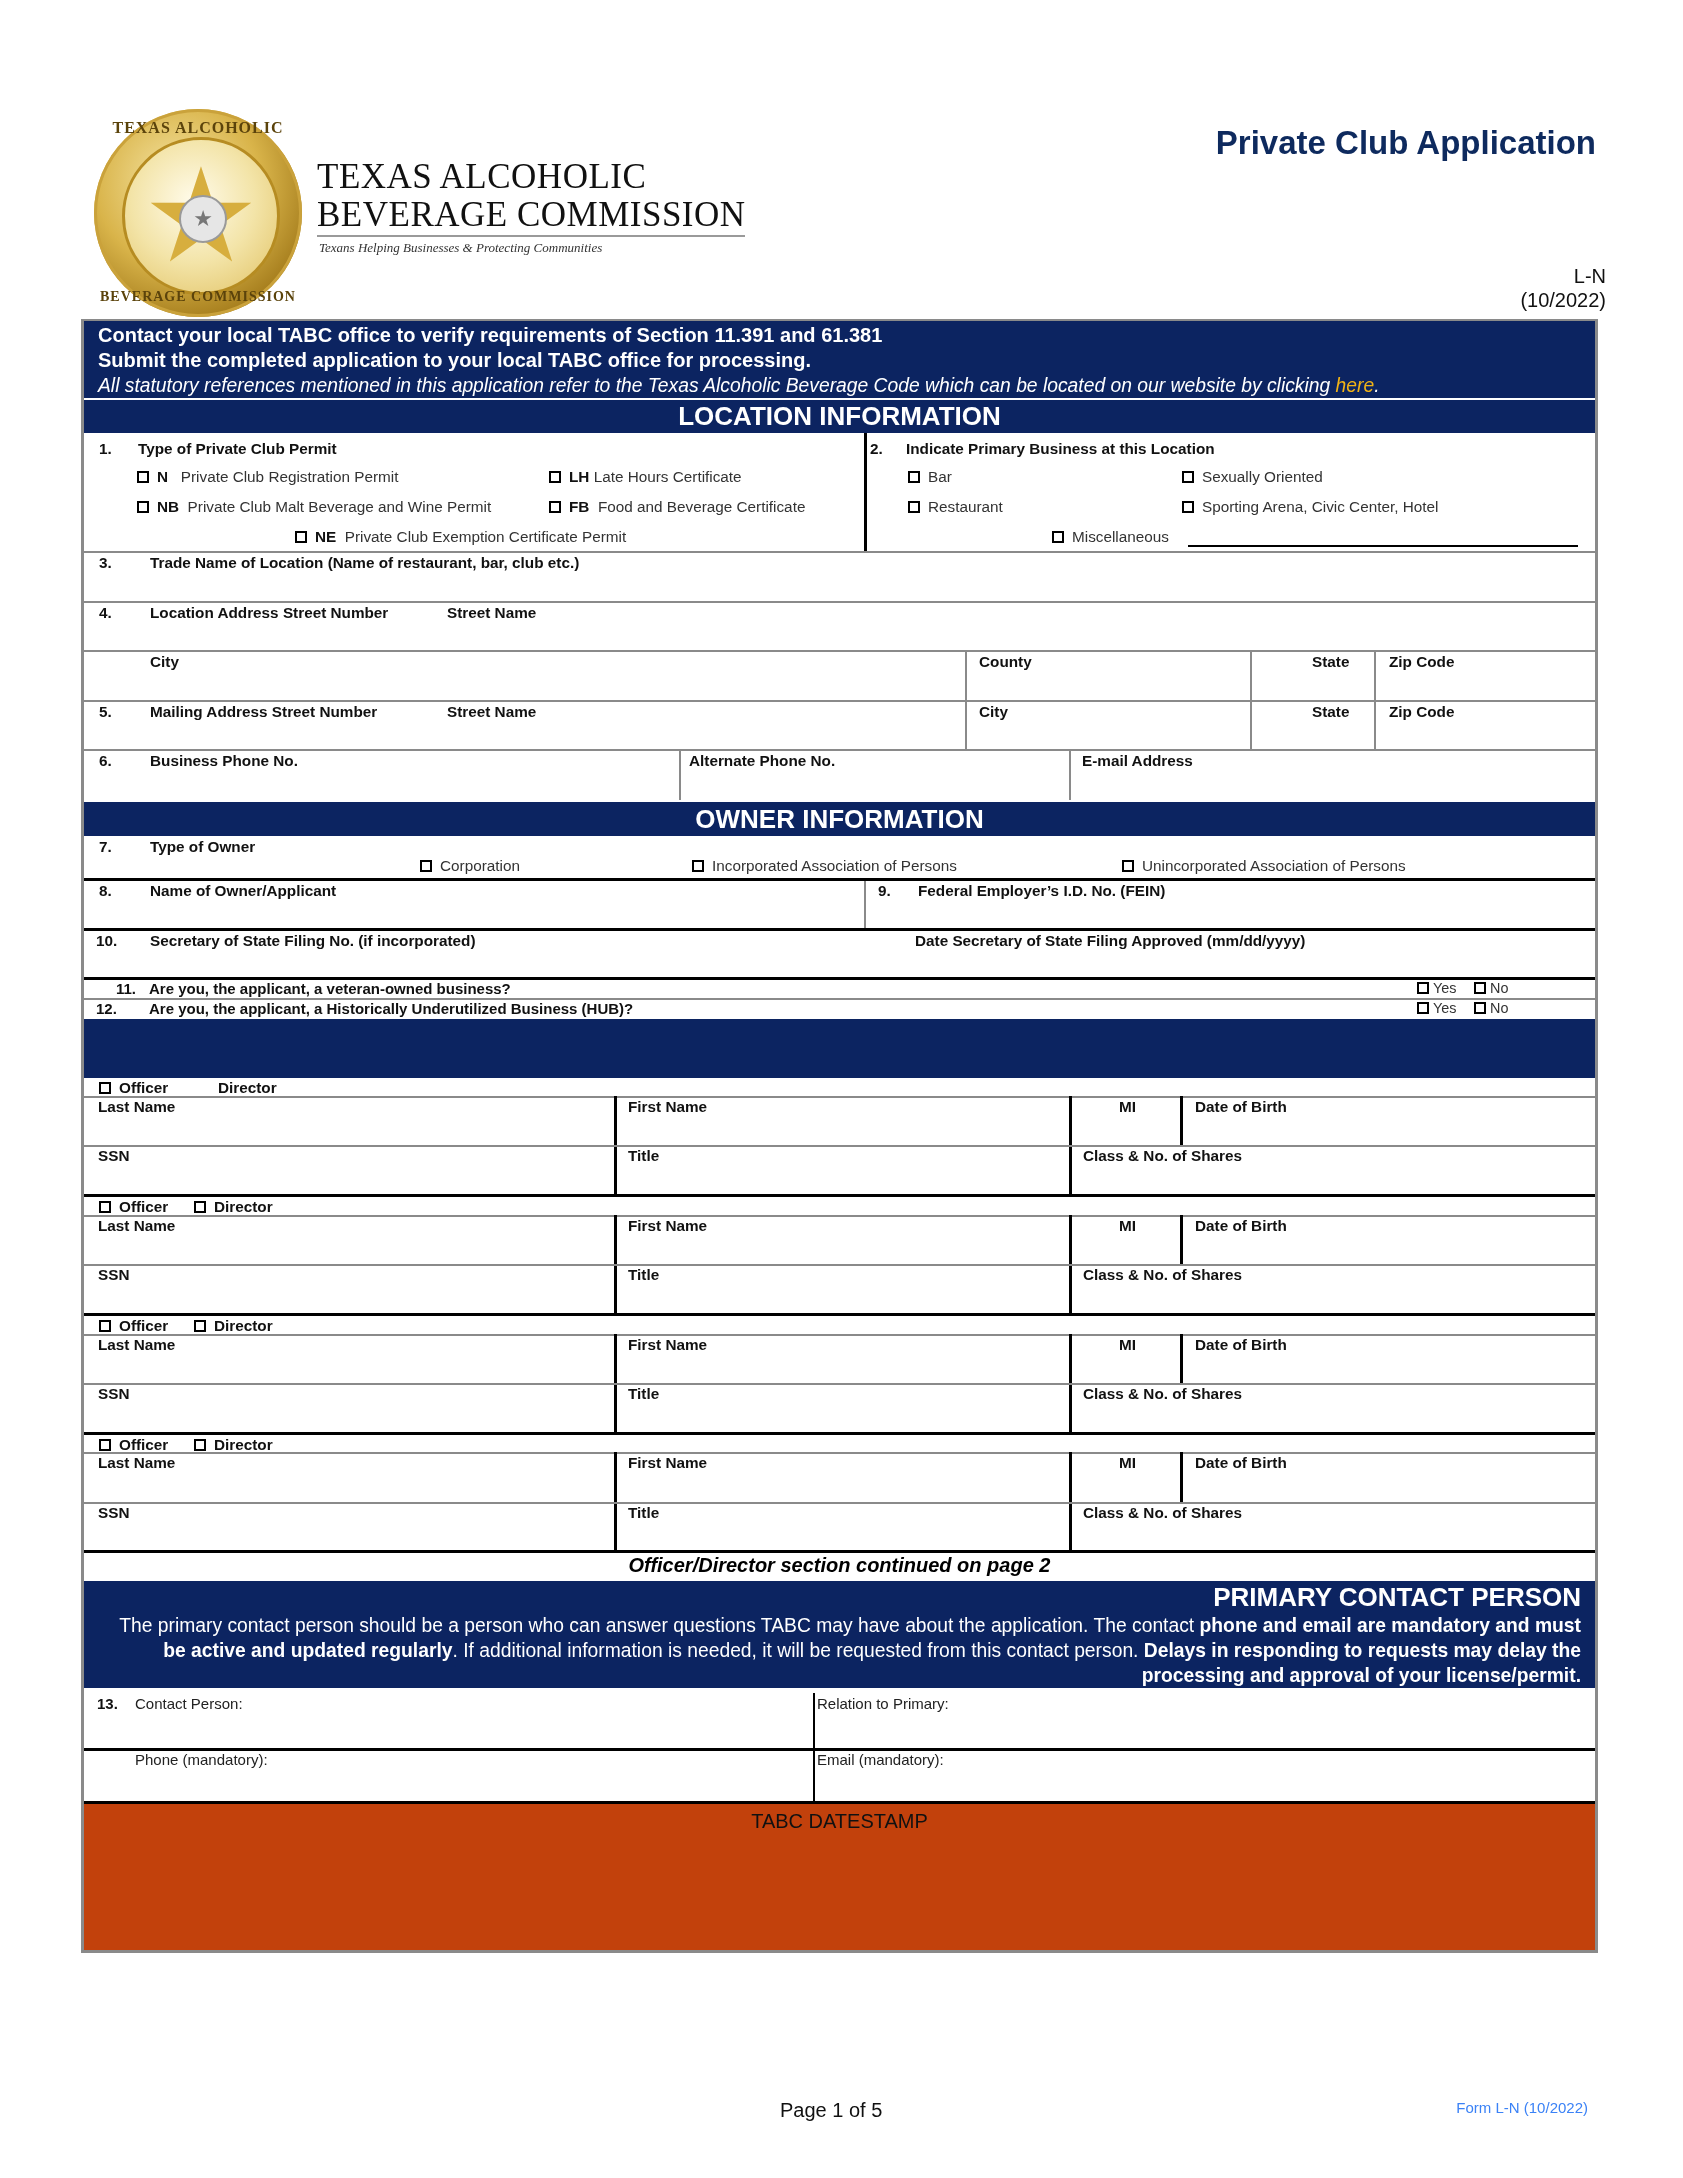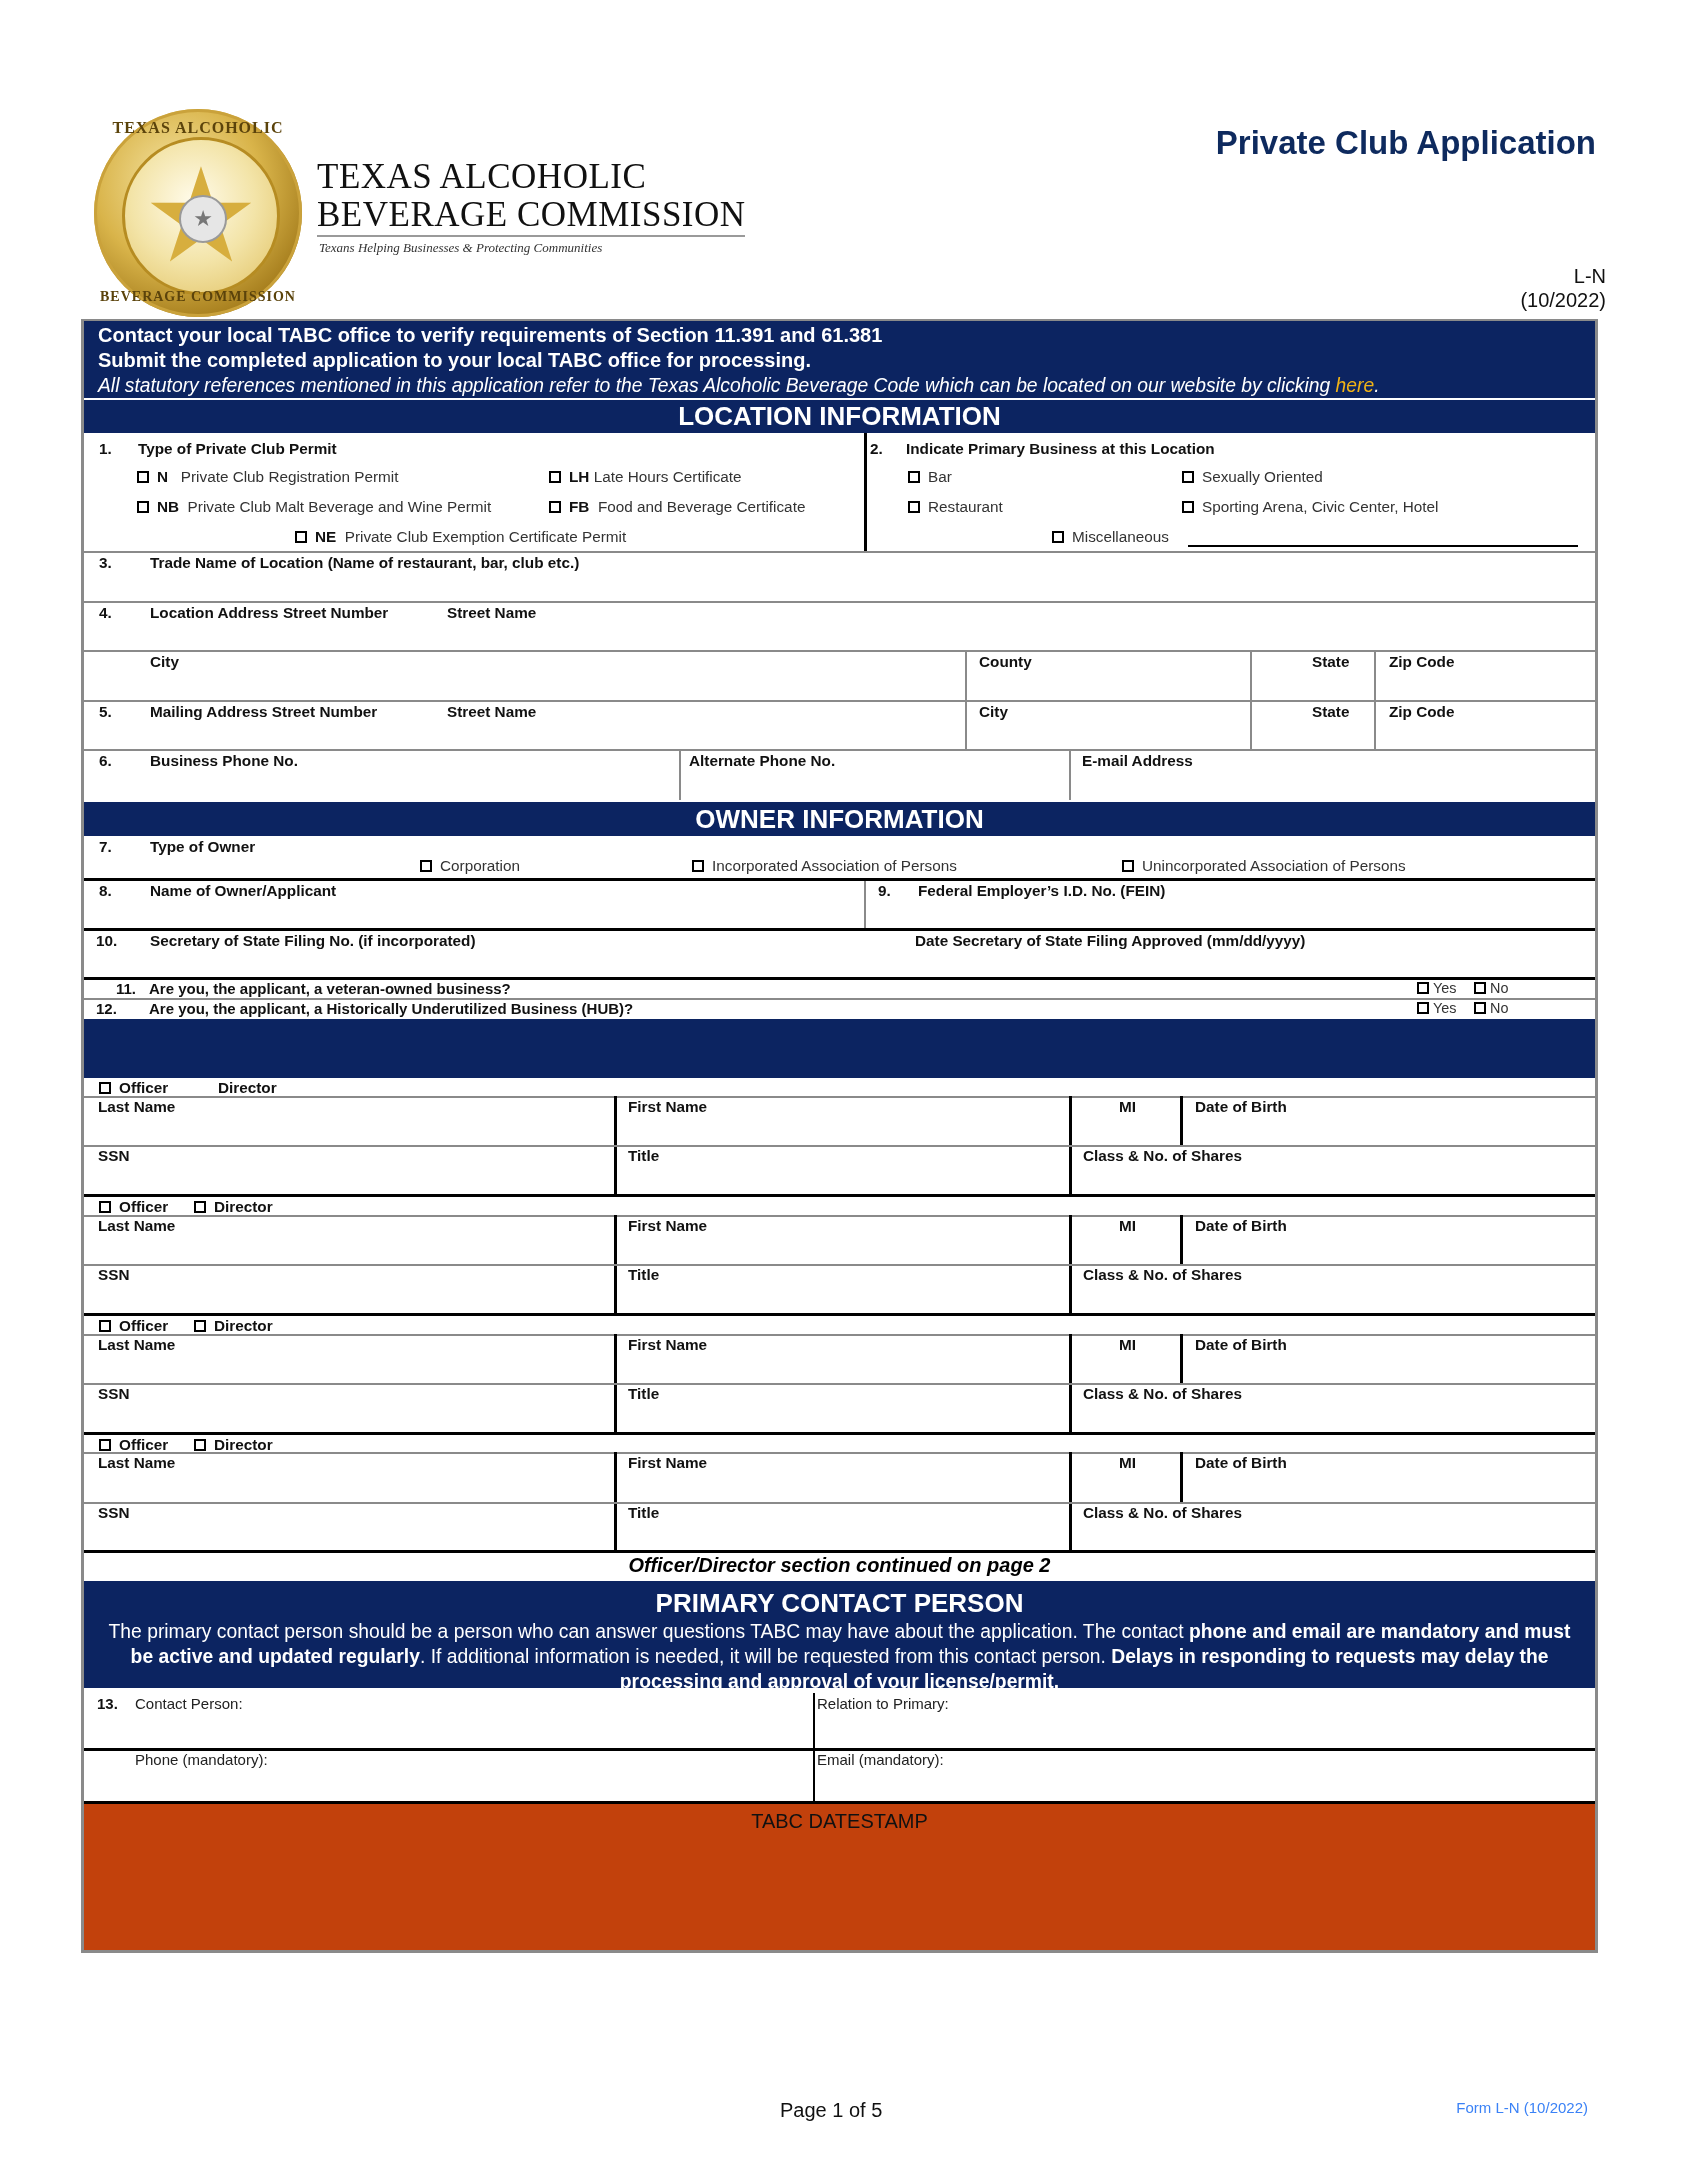--- a/index.html
+++ b/index.html
@@ -270,21 +270,21 @@
 <div class="lbl" style="left:98px;top:1504px;">SSN</div>
 <div class="lbl" style="left:628px;top:1504px;">Title</div>
 <div class="lbl" style="left:1083px;top:1504px;">Class &amp; No. of Shares</div>
 <div class="field" style="left:91px;top:1525px;width:515px;height:24px;"></div>
 <div class="field" style="left:622px;top:1525px;width:442px;height:24px;"></div>
 <div class="field" style="left:1075px;top:1525px;width:513px;height:24px;"></div>
 <div class="hline dark" style="left:84px;top:1550px;width:1511px;"></div>
 
 <div class="abs" style="left:84px;top:1554px;width:1511px;text-align:center;font-size:20px;font-weight:bold;font-style:italic;">Officer/Director section continued on page 2</div>
 
-<div class="bar navy" style="top:1581px;height:107px;text-align:center;padding:6px 14px;">
+<div class="bar navy" style="top:1581px;height:107px;text-align:right;padding:0 14px;">
   <div style="font-weight:bold;font-size:26px;line-height:32px;">PRIMARY CONTACT PERSON</div>
   <div style="font-size:19.3px;line-height:25px;"><span>The primary contact person should be a person who can answer questions TABC may have about the application. The contact </span><b>phone and email are mandatory and must be active and updated regularly</b><span>. If additional information is needed, it will be requested from this contact person. </span><b>Delays in responding to requests may delay the processing and approval of your license/permit.</b></div>
 </div>
 
 <div class="lbl" style="left:97px;top:1695px;font-size:15px;">13.</div>
 <div class="lbl-n" style="left:135px;top:1695px;">Contact Person:</div>
 <div class="vline" style="left:813px;top:1693px;height:109px;background:#000;"></div>
 <div class="lbl-n" style="left:817px;top:1695px;">Relation to Primary:</div>
 <div class="field" style="left:133px;top:1718px;width:673px;height:24px;"></div>
 <div class="field" style="left:820px;top:1718px;width:770px;height:24px;"></div>

